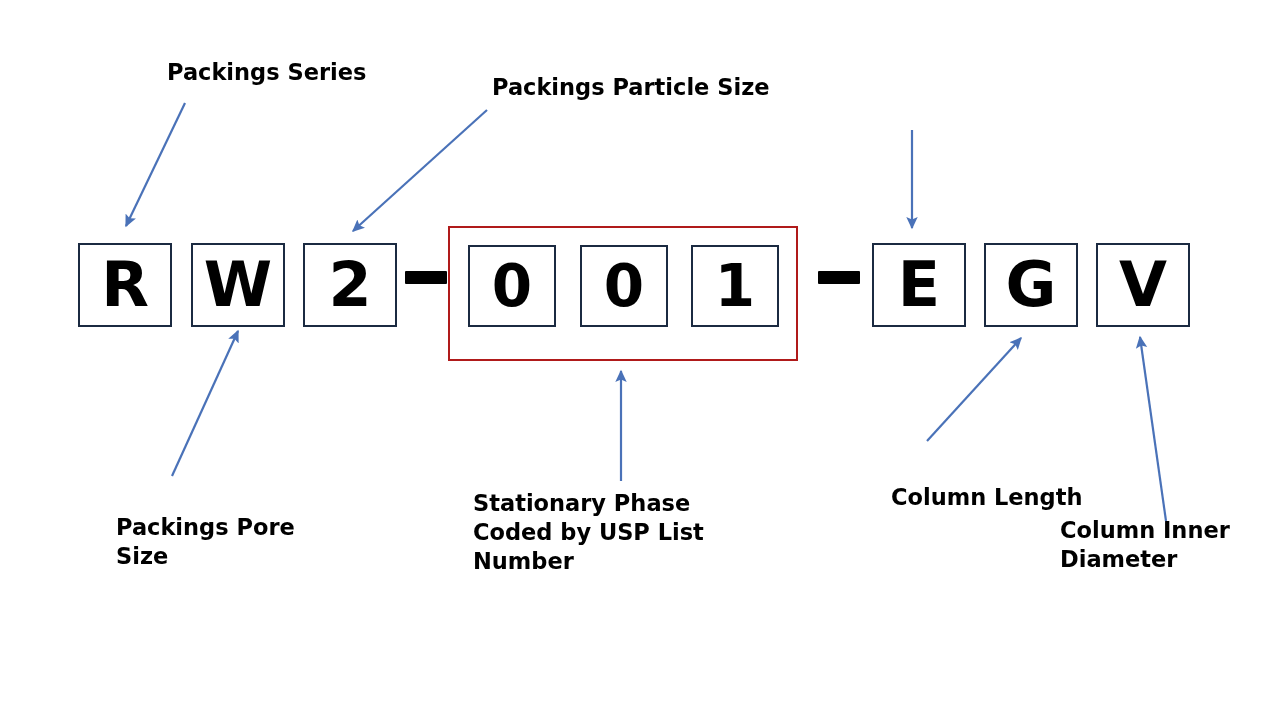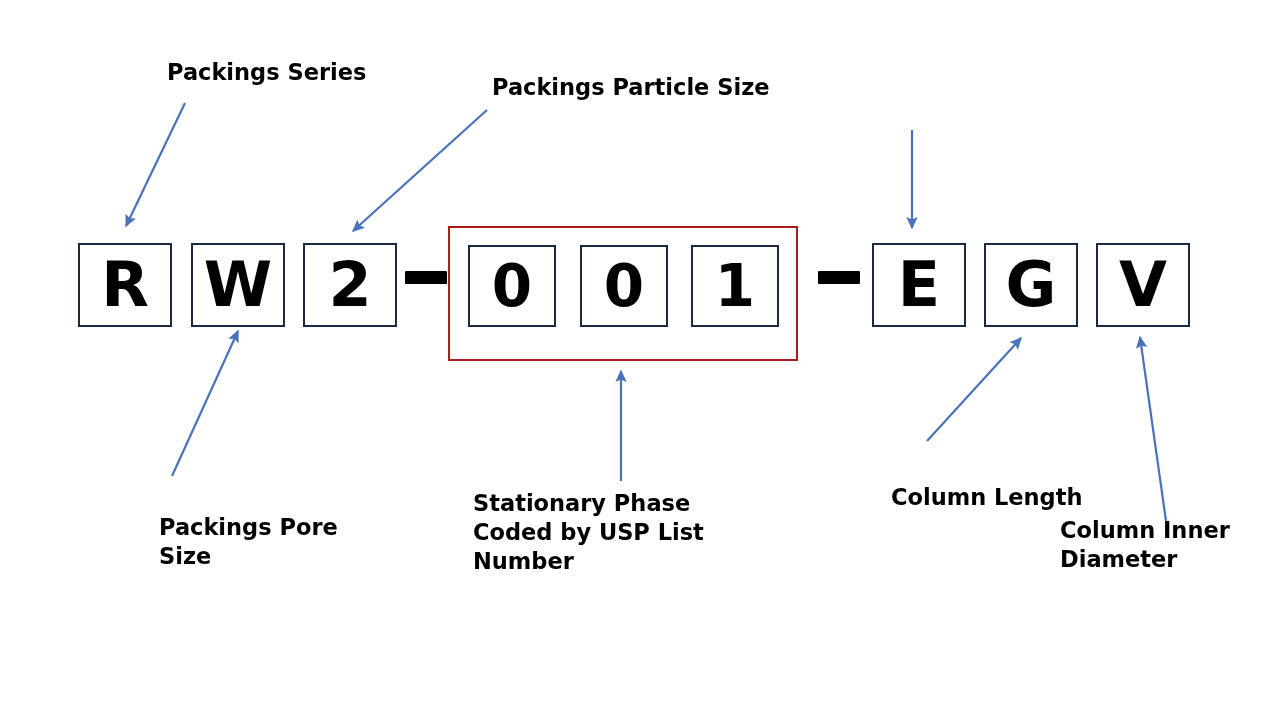--- a/index.html
+++ b/index.html
@@ -110,21 +110,21 @@
 
   <div class="char-box outer" style="left:984px;  top:243px;">G</div>
 
   <div class="char-box outer" style="left:1096px; top:243px;">V</div>
 
   <div class="label" style="left:167px; top:58px;">Packings Series</div>
 
   <div class="label" style="left:492px; top:73px;">Packings Particle Size</div>
 
 
-  <div class="label" style="left:116px; top:513px;margin-left:43px;">Packings Pore
+  <div class="label" style="left:116px; top:513px;">Packings Pore
 Size</div>
 
   <div class="label" style="left:473px; top:489px;">Stationary Phase
 Coded by USP List
 Number</div>
 
   <div class="label" style="left:891px; top:463px;margin-top:20px;">Column Length</div>
 
   <div class="label" style="left:1060px; top:516px;">Column Inner
 Diameter</div>

